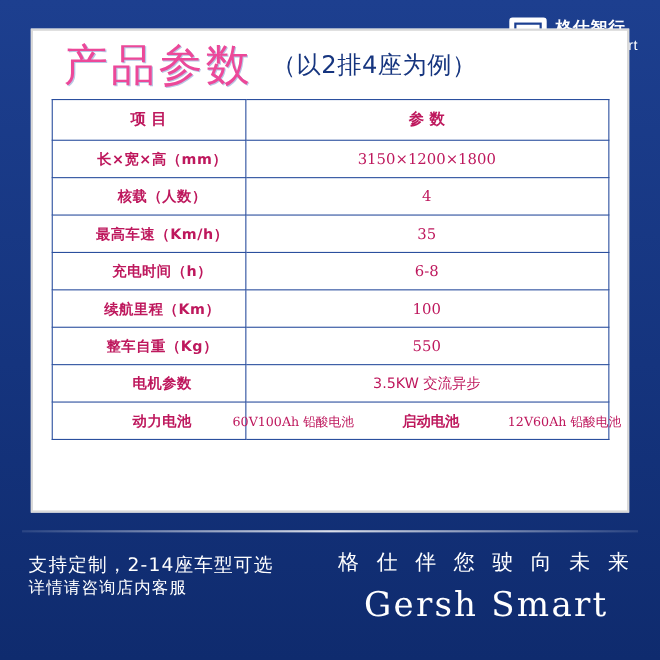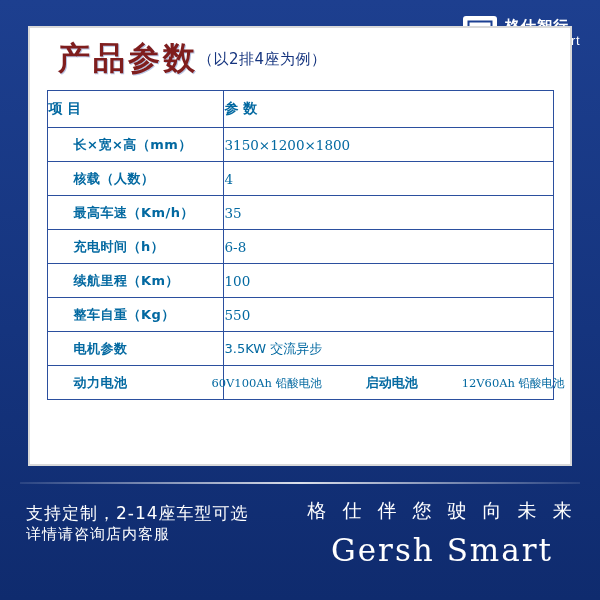--- a/index.html
+++ b/index.html
@@ -73,48 +73,48 @@
   }
   .card-title-row {
     height: 62px;
     display: flex;
     align-items: center;
     padding-left: 28px;
     box-sizing: border-box;
   }
   .title-main {
     font-family: "DejaVu Sans", sans-serif;
-    font-size: 32px;
-    font-weight: bold;
-    color: #7f1d1d;
+    font-size: 40px;
+    font-weight: normal;
+    color: #ec4899;
     letter-spacing: 3px;
     text-shadow: 1px 1px 0 #b9c6e4;
   }
   .title-sub {
     font-family: "DejaVu Sans", sans-serif;
-    font-size: 15px;
+    font-size: 22px;
     color: #16357f;
-    margin-left: 0;
+    margin-left: 17px;
     letter-spacing: 0.5px;
   }
 
   
   table.spec {
     width: 506px;
     margin: 0 auto;
     border-collapse: collapse;
     table-layout: fixed;
     font-family: "DejaVu Sans", sans-serif;
   }
   table.spec th, table.spec td {
     border: 1px solid #2b4f9e;
     height: 31px;
-    text-align: left;
+    text-align: center;
     vertical-align: middle;
-    color: #0369a1;
+    color: #be185d;
     font-size: 13px;
   }
   table.spec th {
     font-size: 14px;
     font-weight: bold;
     height: 34px;
   }
   col.c-label { width: 176px; }
   col.c-value { width: 330px; }
   td.label {

